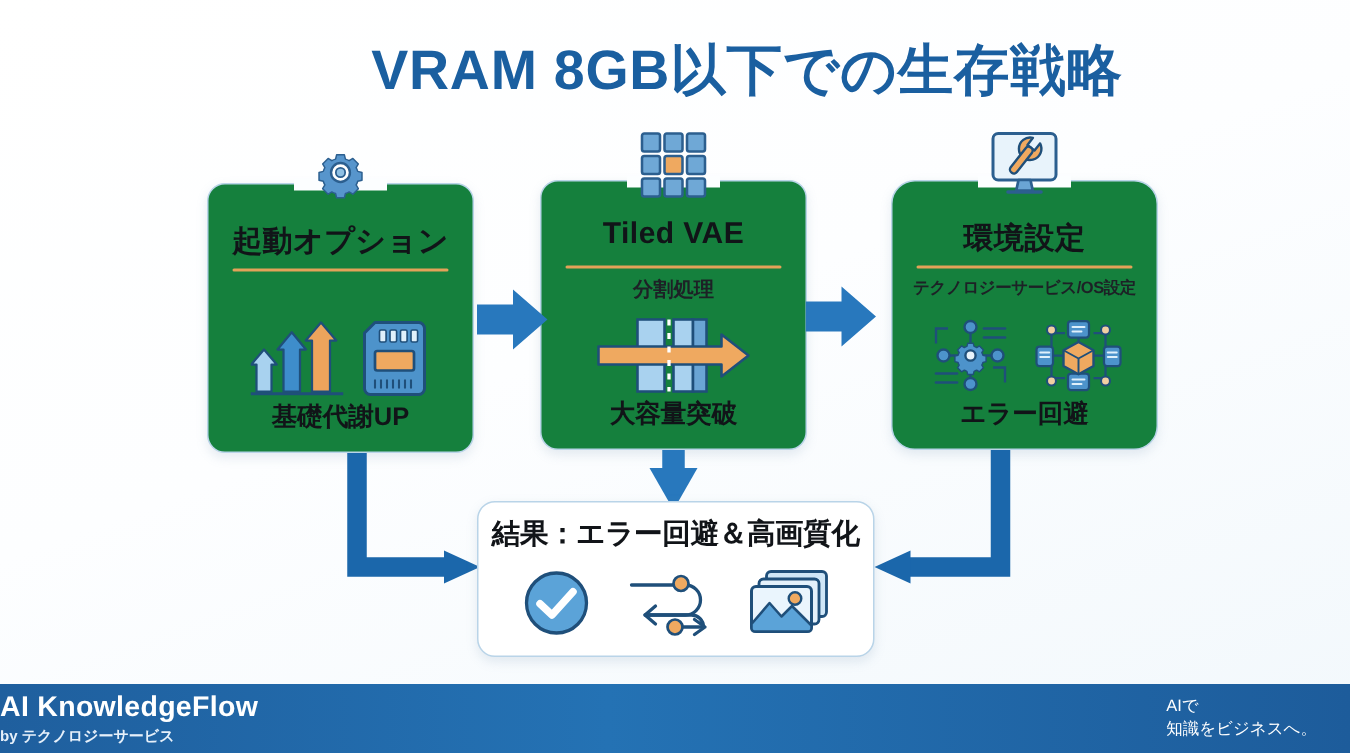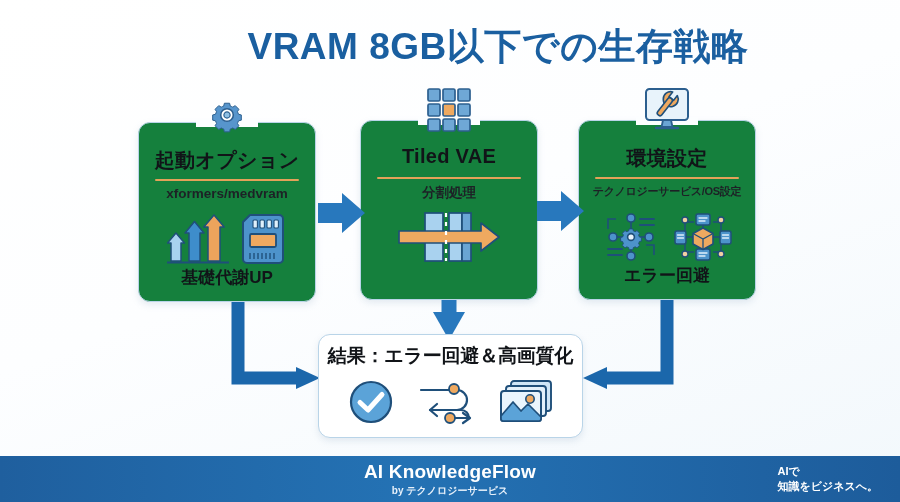--- a/index.html
+++ b/index.html
@@ -27,21 +27,21 @@
   .card {
     position: absolute;
     width: 178px; height: 180px;
     background: #15803d;
     border: 1.6px solid #b9d4e8;
     border-radius: 12px;
     box-shadow: 0 3px 7px rgba(120,150,175,0.18);
   }
   #card-1 { left: 138px; top: 122px; }
   #card-2 { left: 360px; top: 120px; }
-  #card-3 { left: 578px; top: 120px; }
+  #card-3 { left: 594px; top: 120px; border-radius: 16px; }
 
   
   .notch {
     position: absolute; top: -4px; left: 50%;
     transform: translateX(-50%);
     width: 62px; height: 8px;
     background: #fcfeff;
   }
 
   .card-icon {
@@ -111,33 +111,33 @@
 
   
   #footer {
     position: absolute; left: 0; bottom: 0;
     width: 900px; height: 46px;
     background: linear-gradient(90deg, #1f5f9e 0%, #2472b4 45%, #1d5c9b 100%);
   }
   .footer-center {
     position: absolute; left: 0; top: 0; width: 900px; height: 46px;
     display: flex; flex-direction: column;
-    align-items: center; justify-content: center;
+    justify-content: center;
   }
   .footer-brand {
     font-size: 19px; font-weight: bold; color: #ffffff; letter-spacing: 0.2px;
   }
   .footer-by {
     font-size: 10px; font-weight: bold; color: #e6f0fa; margin-top: 1px;
   }
   .footer-tag {
     position: absolute; right: 22px; top: 50%;
     transform: translateY(-50%);
     text-align: left;
-    font-size: 11px; font-weight: bold; color: #ffffff; line-height: 1.35;
+    font-size: 11px; font-weight: normal; color: #ffffff; line-height: 1.35;
   }
 </style>
 </head>
 <body>
 
 <div class="title">VRAM 8GB以下での生存戦略</div>
 
 <div class="card" id="card-1">
   <div class="notch"></div>
 
@@ -148,21 +148,20 @@
           <path d="M-4.2,-19 h8.4 l1.1,4.6 a15,15 0 0 1 4,1.7 l4-2.4 l5.9,5.9 l-2.4,4 a15,15 0 0 1 1.7,4 l4.6,1.1 v8.4 l-4.6,1.1 a15,15 0 0 1 -1.7,4 l2.4,4 l-5.9,5.9 l-4-2.4 a15,15 0 0 1 -4,1.7 l-1.1,4.6 h-8.4 l-1.1,-4.6 a15,15 0 0 1 -4,-1.7 l-4,2.4 l-5.9,-5.9 l2.4,-4 a15,15 0 0 1 -1.7,-4 l-4.6,-1.1 v-8.4 l4.6,-1.1 a15,15 0 0 1 1.7,-4 l-2.4,-4 l5.9,-5.9 l4,2.4 a15,15 0 0 1 4,-1.7 z" transform="scale(0.62)"></path>
         </g>
         <circle r="6.3" fill="#ffffff" stroke="#2c5f8f" stroke-width="1.6"></circle>
         <circle r="3.1" fill="#8fc0e4" stroke="#2c5f8f" stroke-width="1.2"></circle>
       </g>
     </svg>
   </div>
 
   <div class="card-title">起動オプション</div>
   <div class="divider"></div>
-  <div class="card-sub">xformers/medvram</div>
 
   <div class="card-art">
     <span>
       <svg width="62" height="52" viewBox="0 0 62 52">
         <g stroke="#1f4f7a" stroke-width="1.5" stroke-linejoin="round">
           <path d="M4,48 V30 H0.5 L9,20 L17.5,30 H14 V48 Z" fill="#a8d2ef"></path>
           <path d="M22,48 V20 H18 L27.5,8.5 L37,20 H33 V48 Z" fill="#3e8dcb"></path>
           <path d="M41,48 V14 H36.8 L47,2 L57.2,14 H53 V48 Z" fill="#eda45c"></path>
           <line x1="0" y1="49.5" x2="62" y2="49.5" stroke="#1f4f7a" stroke-width="2"></line>
         </g>
@@ -226,20 +225,21 @@
           <rect x="69" y="4" width="9" height="48" fill="#6aa5d4"></rect>
         </g>
         <path d="M6,22 H88 V14 L106,28 L88,42 V34 H6 Z" fill="#efa960" stroke="#1f4f7a" stroke-width="1.7" stroke-linejoin="round"></path>
         <g stroke="#ffffff" stroke-width="2.2" stroke-dasharray="4 5">
           <line x1="53" y1="4" x2="53" y2="52"></line>
         </g>
       </svg>
     </span>
   </div>
 
+  <div class="card-foot">大容量突破</div>
 </div>
 
 <div class="card" id="card-3">
   <div class="notch"></div>
 
   <div class="card-icon">
     <svg width="54" height="48" viewBox="0 0 54 48">
       <rect x="6" y="2" width="42" height="31" rx="3.5" fill="#e8f3fb" stroke="#2c5f8f" stroke-width="2"></rect>
       <path d="M23,33 h8 l1.5,7 h-11 Z" fill="#6aa5d4" stroke="#2c5f8f" stroke-width="1.8" stroke-linejoin="round"></path>
       <line x1="16" y1="41" x2="38" y2="41" stroke="#2c5f8f" stroke-width="2.4" stroke-linecap="round"></line>

